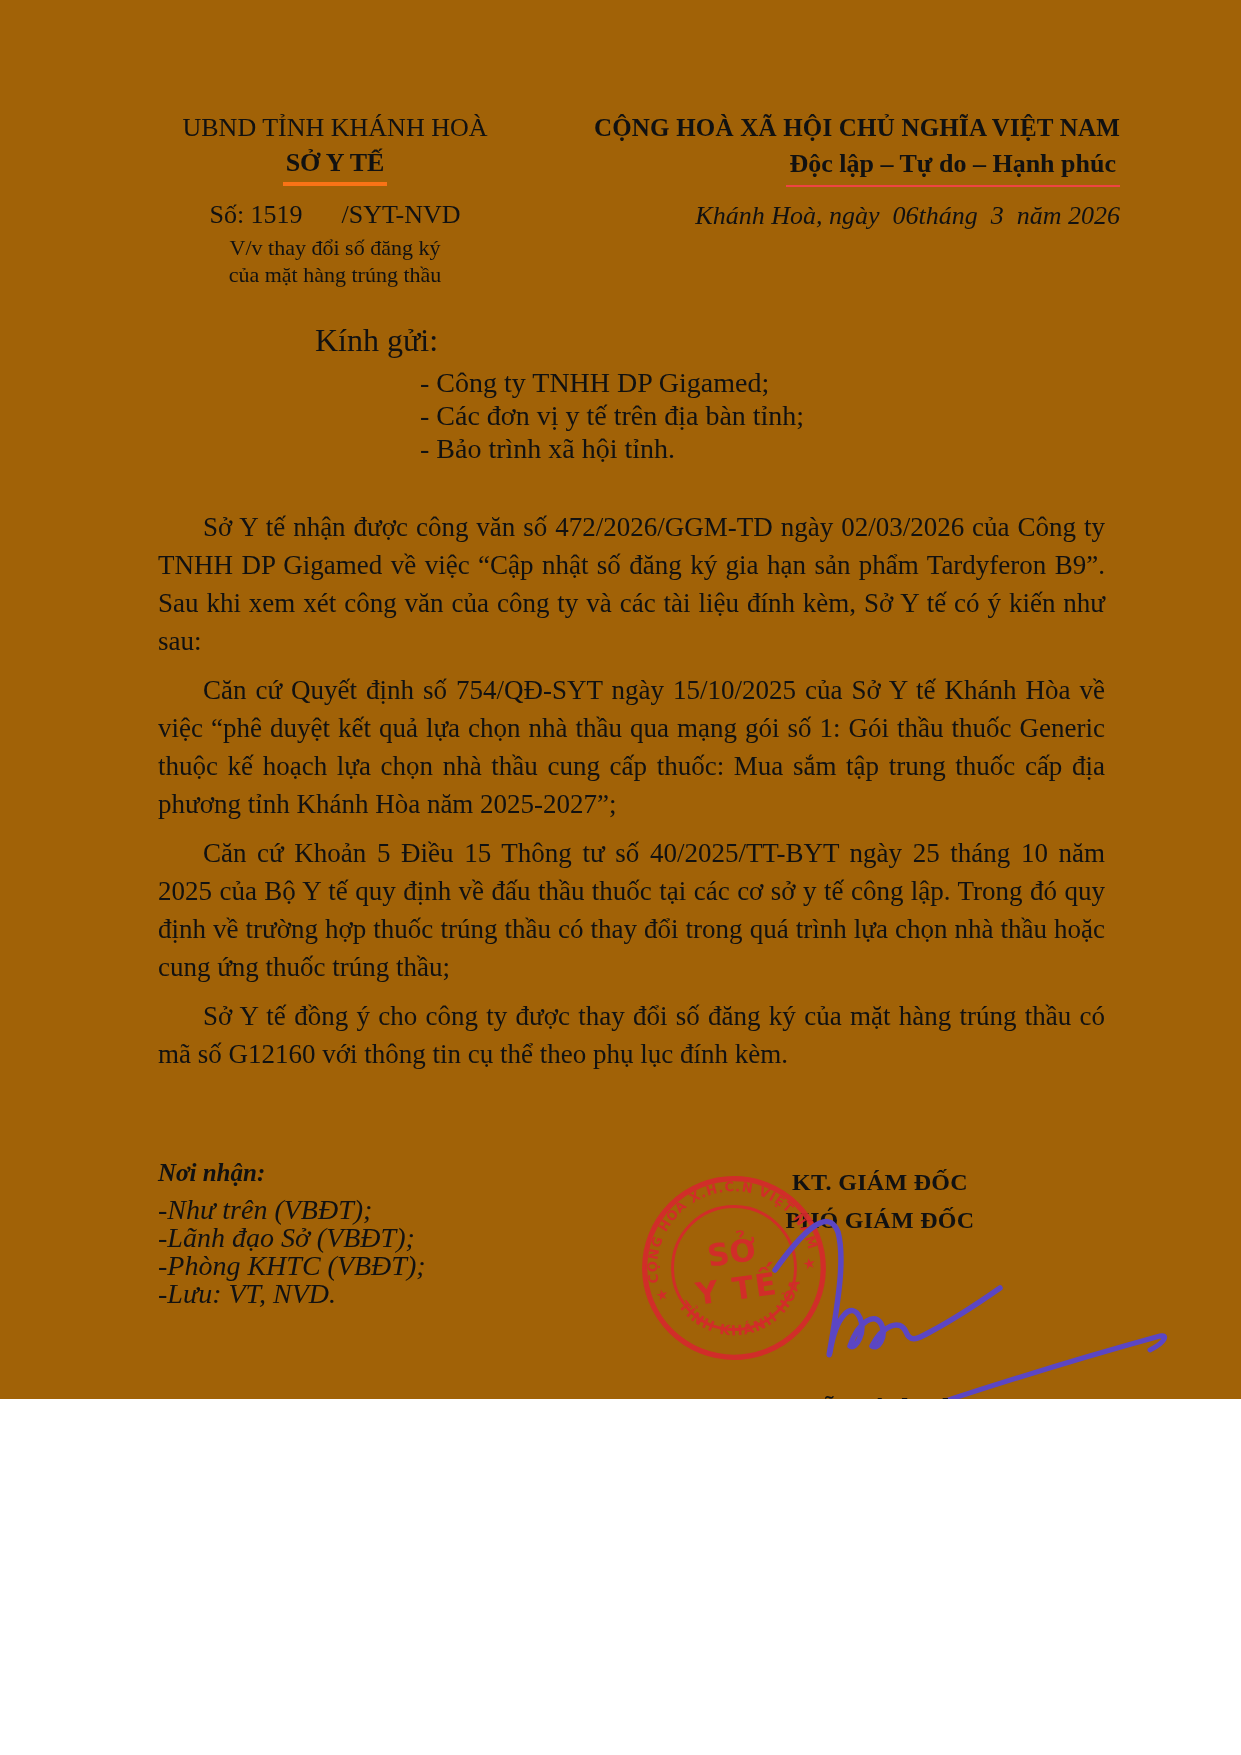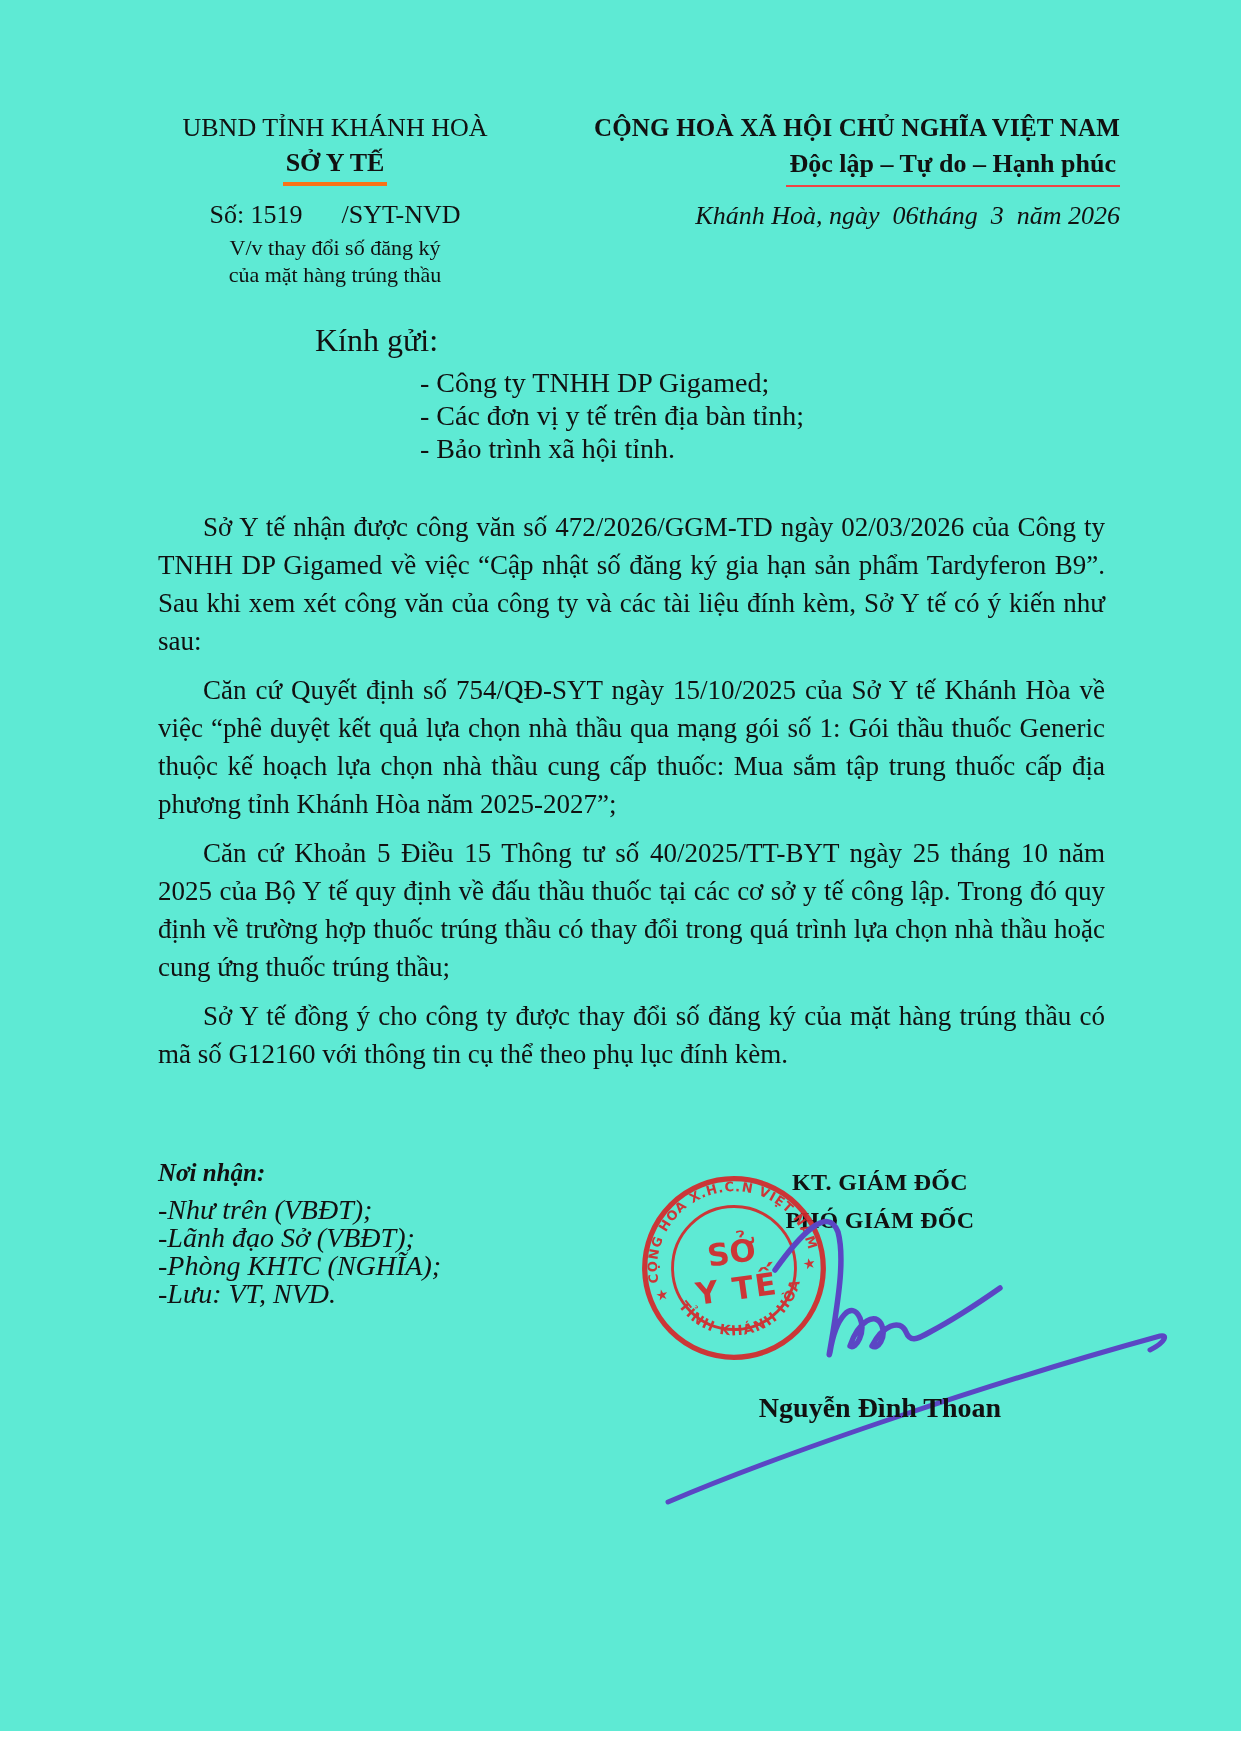--- a/index.html
+++ b/index.html
@@ -1,20 +1,20 @@
 <!DOCTYPE html>
 <html><head>
 <meta charset="utf-8">
 <style>
   html,body{margin:0;padding:0;background:#ffffff;}
   .page{
     position:relative;
     width:1241px;
-    height:1731px;
-    background:#5eead4;
+    height:1399px;
+    background:#a16207;
     font-family:"Liberation Serif","DejaVu Serif",serif;
     color:#111;
     overflow:hidden;
   }
   .pre{white-space:pre;}
   
   .hdr-left{position:absolute;left:145px;top:112px;width:380px;text-align:center;}
   .org-parent{font-size:26px;line-height:32px;}
   .org-name-wrap{margin-top:2px;line-height:34px;}
   .org-name{display:inline-block;font-size:26px;font-weight:bold;border-bottom:4px solid #f97316;padding:0 3px 2px 3px;}
@@ -83,21 +83,21 @@
     <p>Căn cứ Quyết định số 754/QĐ-SYT ngày 15/10/2025 của Sở Y tế Khánh Hòa về việc “phê duyệt kết quả lựa chọn nhà thầu qua mạng gói số 1: Gói thầu thuốc Generic thuộc kế hoạch lựa chọn nhà thầu cung cấp thuốc: Mua sắm tập trung thuốc cấp địa phương tỉnh Khánh Hòa năm 2025-2027”;</p>
     <p>Căn cứ Khoản 5 Điều 15 Thông tư số 40/2025/TT-BYT ngày 25 tháng 10 năm 2025 của Bộ Y tế quy định về đấu thầu thuốc tại các cơ sở y tế công lập. Trong đó quy định về trường hợp thuốc trúng thầu có thay đổi trong quá trình lựa chọn nhà thầu hoặc cung ứng thuốc trúng thầu;</p>
     <p>Sở Y tế đồng ý cho công ty được thay đổi số đăng ký của mặt hàng trúng thầu có mã số G12160 với thông tin cụ thể theo phụ lục đính kèm.</p>
   </div>
 
   <div class="footer-left">
     <div class="recipients-label">Nơi nhận:</div>
     <div class="recipients-list">
       <div>-Như trên (VBĐT);</div>
       <div>-Lãnh đạo Sở (VBĐT);</div>
-      <div>-Phòng KHTC (NGHĨA);</div>
+      <div>-Phòng KHTC (VBĐT);</div>
       <div>-Lưu: VT, NVD.</div>
     </div>
   </div>
 
   <div class="footer-right">
     <div class="signer-title">KT. GIÁM ĐỐC</div>
     <div class="signer-title">PHÓ GIÁM ĐỐC</div>
   </div>
 
   <svg class="stamp" viewBox="0 0 200 200">

